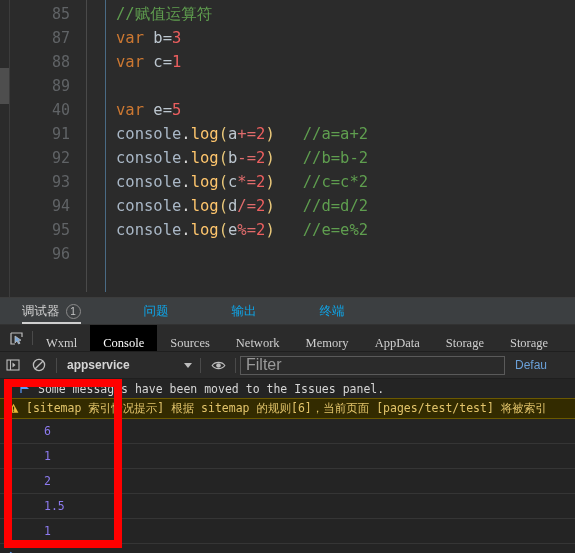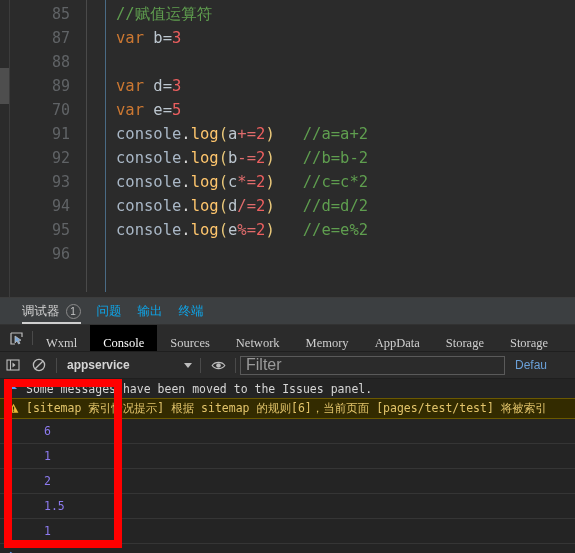--- a/index.html
+++ b/index.html
@@ -79,20 +79,21 @@
 
   
   .panel-tabs {
     position: absolute;
     left: 0; top: 298px; width: 575px; height: 27px;
     background: #3c3f41;
     display: flex;
     align-items: center;
     padding-left: 22px;
     border-bottom: 1px solid #323232;
+    gap: 47px;
   }
   .panel-tab {
     display: flex; align-items: center;
     height: 27px;
     margin-right: 16px;
     font-size: 12.5px;
     color: #0ea5e9;
     position: relative;
     cursor: default;
   }
@@ -218,20 +219,21 @@
     min-height: 19px;
     padding-left: 8px;
     border-bottom: 1px solid #353535;
     color: #d6d6d6;
     white-space: pre;
   }
   .msg-info {
     height: 17px;
     background: #242424;
     border-bottom: none;
+    margin-left: 12px;
   }
   .msg-warn {
     background: #332b00;
     border-top: 1px solid #6b5900;
     border-bottom: 1px solid #6b5900;
     color: #e2c46a;
     height: 21px;
   }
   .msg-value {
     height: 25px;
@@ -269,23 +271,23 @@
 <div id="app">
 
   <div class="editor">
     <div class="editor-scroll-marker"></div>
     <div class="editor-left-edge"></div>
     <div class="gutter-divider"></div>
     <div class="indent-guide"></div>
     <div class="code-lines" id="code-lines">
         <div class="code-row"><span class="lineno">85</span><span class="codetext"><span class="tk-comment">//赋值运算符</span></span></div>
         <div class="code-row"><span class="lineno">87</span><span class="codetext"><span class="tk-keyword">var </span><span class="tk-plain">b=</span><span class="tk-number">3</span></span></div>
-        <div class="code-row"><span class="lineno">88</span></div>
-        <div class="code-row"><span class="lineno">89</span><span class="codetext"><span class="tk-keyword">var </span><span class="tk-plain">d=</span><span class="tk-number">3</span></span></div>
-        <div class="code-row"><span class="lineno">70</span><span class="codetext"><span class="tk-keyword">var </span><span class="tk-plain">e=</span><span class="tk-number">5</span></span></div>
+        <div class="code-row"><span class="lineno">88</span><span class="codetext"><span class="tk-keyword">var </span><span class="tk-plain">c=</span><span class="tk-number">1</span></span></div>
+        <div class="code-row"><span class="lineno">89</span></div>
+        <div class="code-row"><span class="lineno">40</span><span class="codetext"><span class="tk-keyword">var </span><span class="tk-plain">e=</span><span class="tk-number">5</span></span></div>
         <div class="code-row"><span class="lineno">91</span><span class="codetext"><span class="tk-ident">console</span><span class="tk-dot">.</span><span class="tk-fn">log</span><span class="tk-paren">(</span><span class="tk-plain">a</span><span class="tk-op">+=</span><span class="tk-number">2</span><span class="tk-paren">)</span><span class="tk-plain">   </span><span class="tk-comment">//a=a+2</span></span></div>
         <div class="code-row"><span class="lineno">92</span><span class="codetext"><span class="tk-ident">console</span><span class="tk-dot">.</span><span class="tk-fn">log</span><span class="tk-paren">(</span><span class="tk-plain">b</span><span class="tk-op">-=</span><span class="tk-number">2</span><span class="tk-paren">)</span><span class="tk-plain">   </span><span class="tk-comment">//b=b-2</span></span></div>
         <div class="code-row"><span class="lineno">93</span><span class="codetext"><span class="tk-ident">console</span><span class="tk-dot">.</span><span class="tk-fn">log</span><span class="tk-paren">(</span><span class="tk-plain">c</span><span class="tk-op">*=</span><span class="tk-number">2</span><span class="tk-paren">)</span><span class="tk-plain">   </span><span class="tk-comment">//c=c*2</span></span></div>
         <div class="code-row"><span class="lineno">94</span><span class="codetext"><span class="tk-ident">console</span><span class="tk-dot">.</span><span class="tk-fn">log</span><span class="tk-paren">(</span><span class="tk-plain">d</span><span class="tk-op">/=</span><span class="tk-number">2</span><span class="tk-paren">)</span><span class="tk-plain">   </span><span class="tk-comment">//d=d/2</span></span></div>
         <div class="code-row"><span class="lineno">95</span><span class="codetext"><span class="tk-ident">console</span><span class="tk-dot">.</span><span class="tk-fn">log</span><span class="tk-paren">(</span><span class="tk-plain">e</span><span class="tk-op">%=</span><span class="tk-number">2</span><span class="tk-paren">)</span><span class="tk-plain">   </span><span class="tk-comment">//e=e%2</span></span></div>
         <div class="code-row"><span class="lineno">96</span><span class="codetext"></span></div>
       </div>
     <div class="editor-bottom-line"></div>
   </div>
 

